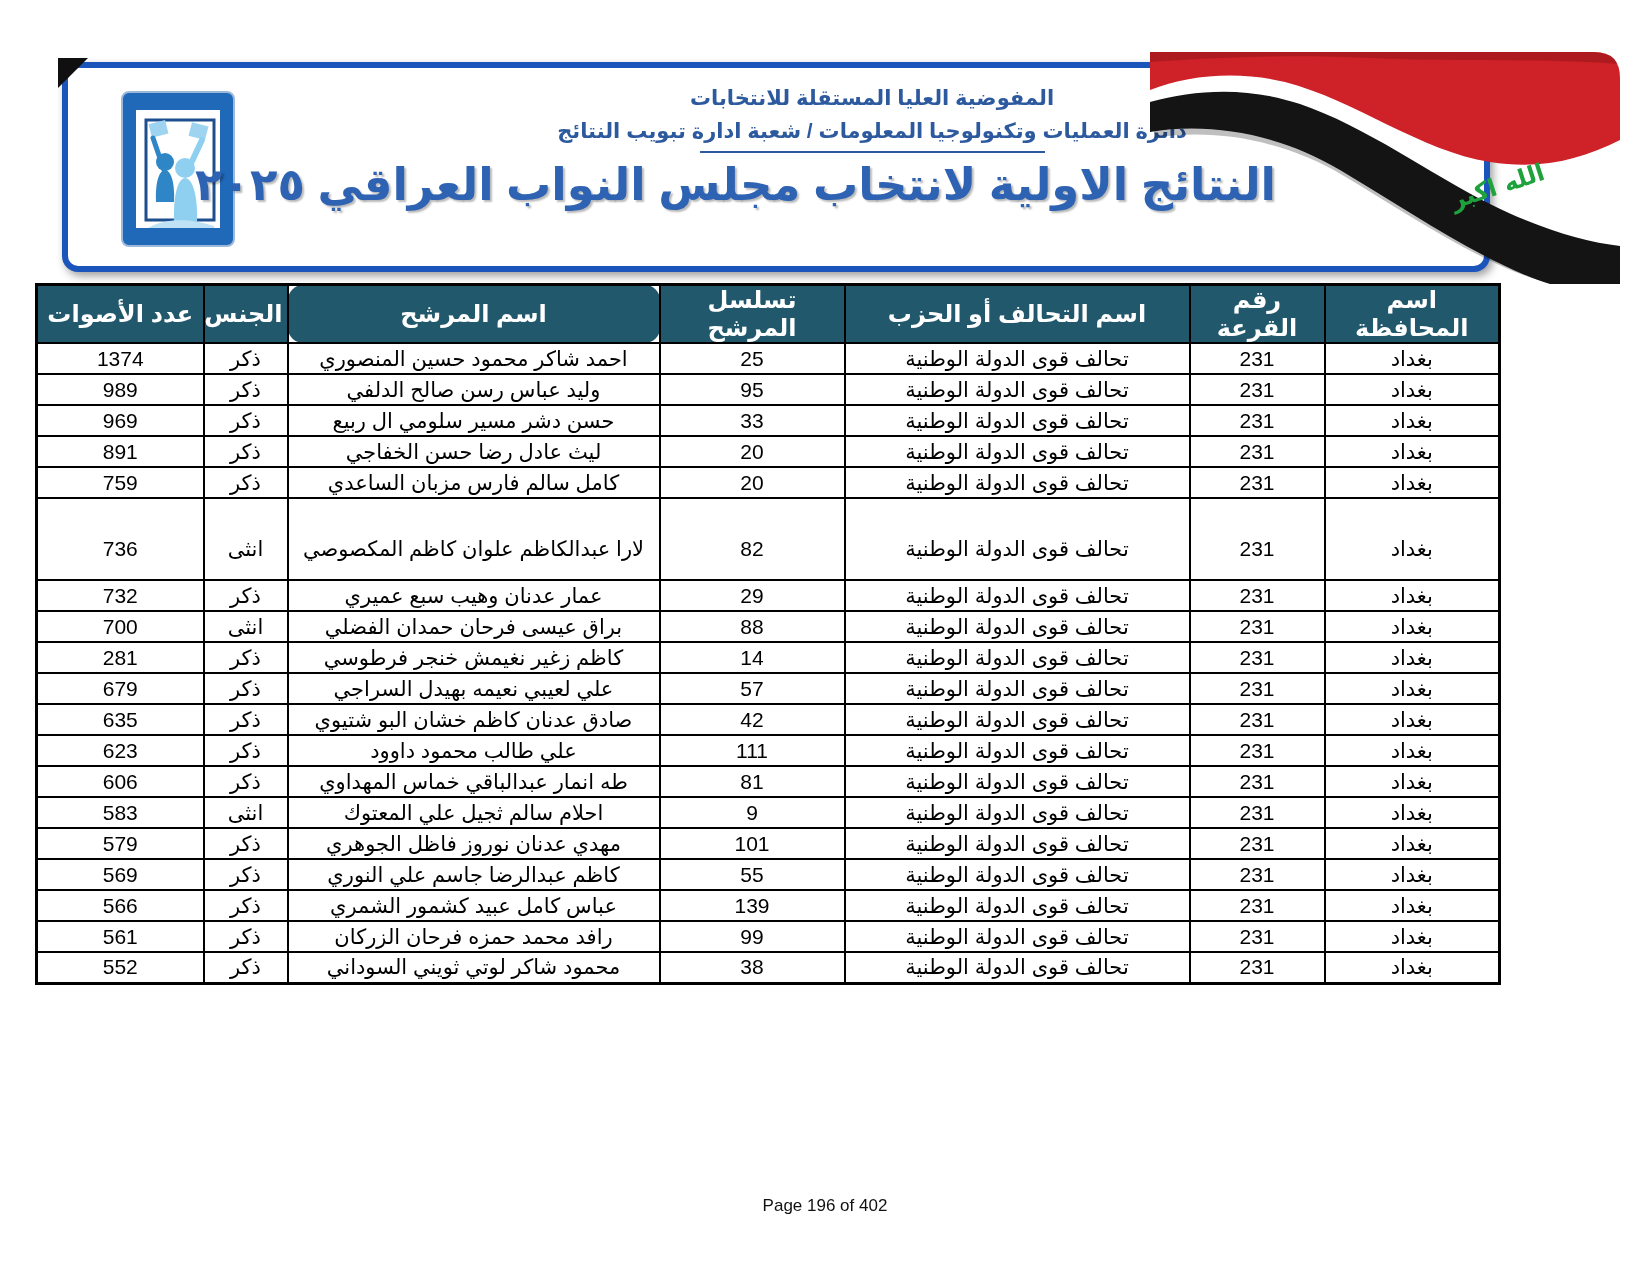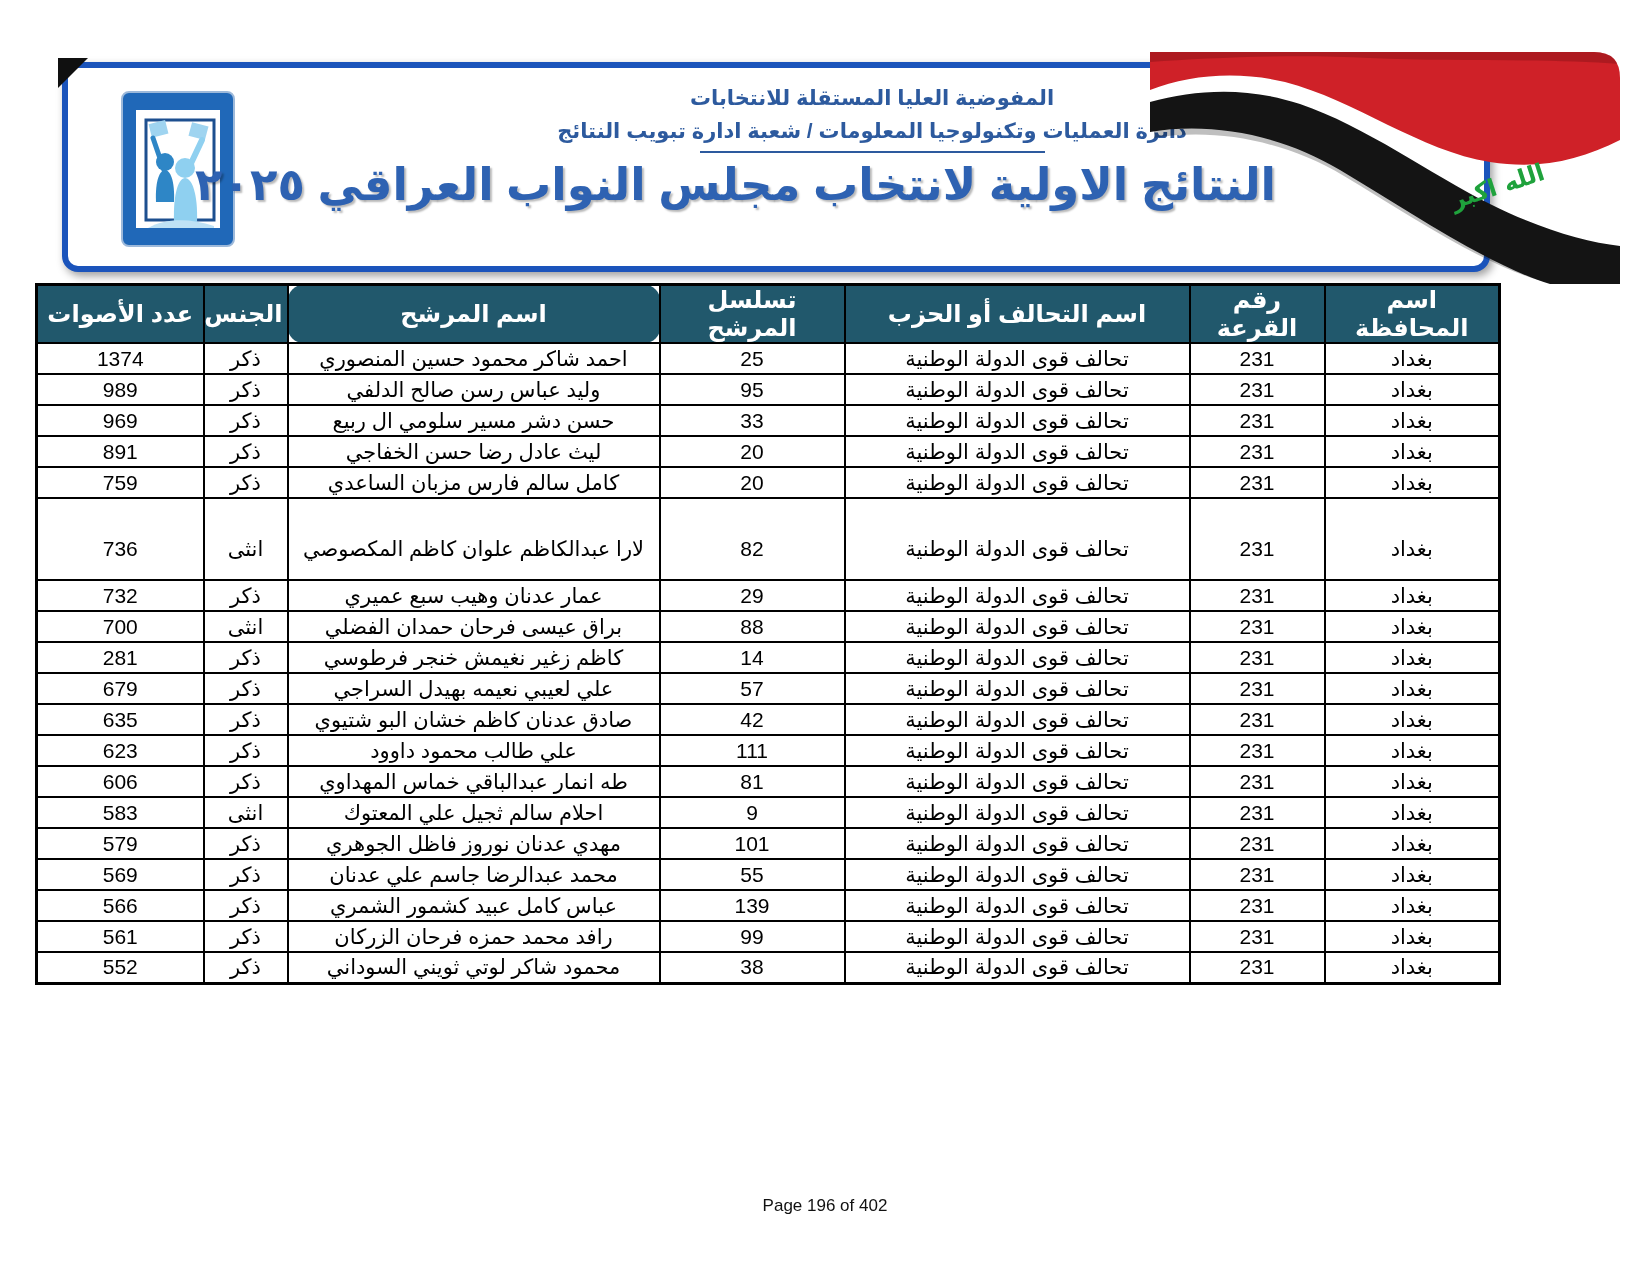--- a/index.html
+++ b/index.html
@@ -255,21 +255,21 @@
         <td class="col-seq">101</td>
         <td class="col-name">مهدي عدنان نوروز فاظل الجوهري</td>
         <td class="col-gender">ذكر</td>
         <td class="col-votes">579</td>
       </tr>
       <tr>
         <td class="col-governorate">بغداد</td>
         <td class="col-lottery">231</td>
         <td class="col-party">تحالف قوى الدولة الوطنية</td>
         <td class="col-seq">55</td>
-        <td class="col-name">محمد عبدالرضا جاسم علي عدنان</td>
+        <td class="col-name">كاظم عبدالرضا جاسم علي النوري</td>
         <td class="col-gender">ذكر</td>
         <td class="col-votes">569</td>
       </tr>
       <tr>
         <td class="col-governorate">بغداد</td>
         <td class="col-lottery">231</td>
         <td class="col-party">تحالف قوى الدولة الوطنية</td>
         <td class="col-seq">139</td>
         <td class="col-name">عباس كامل عبيد كشمور  الشمري</td>
         <td class="col-gender">ذكر</td>

